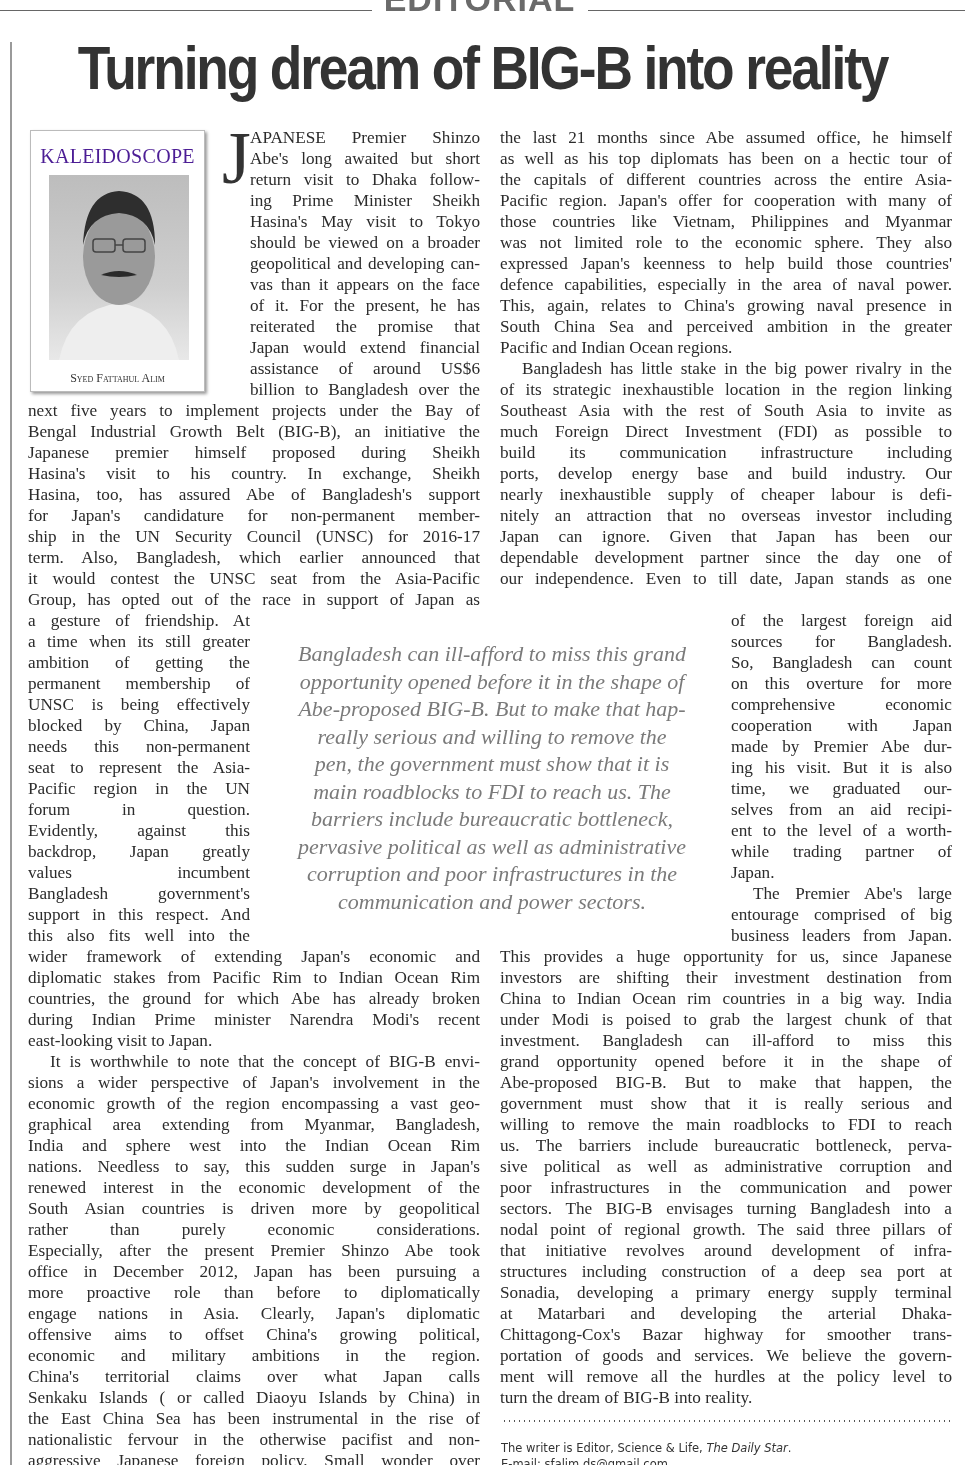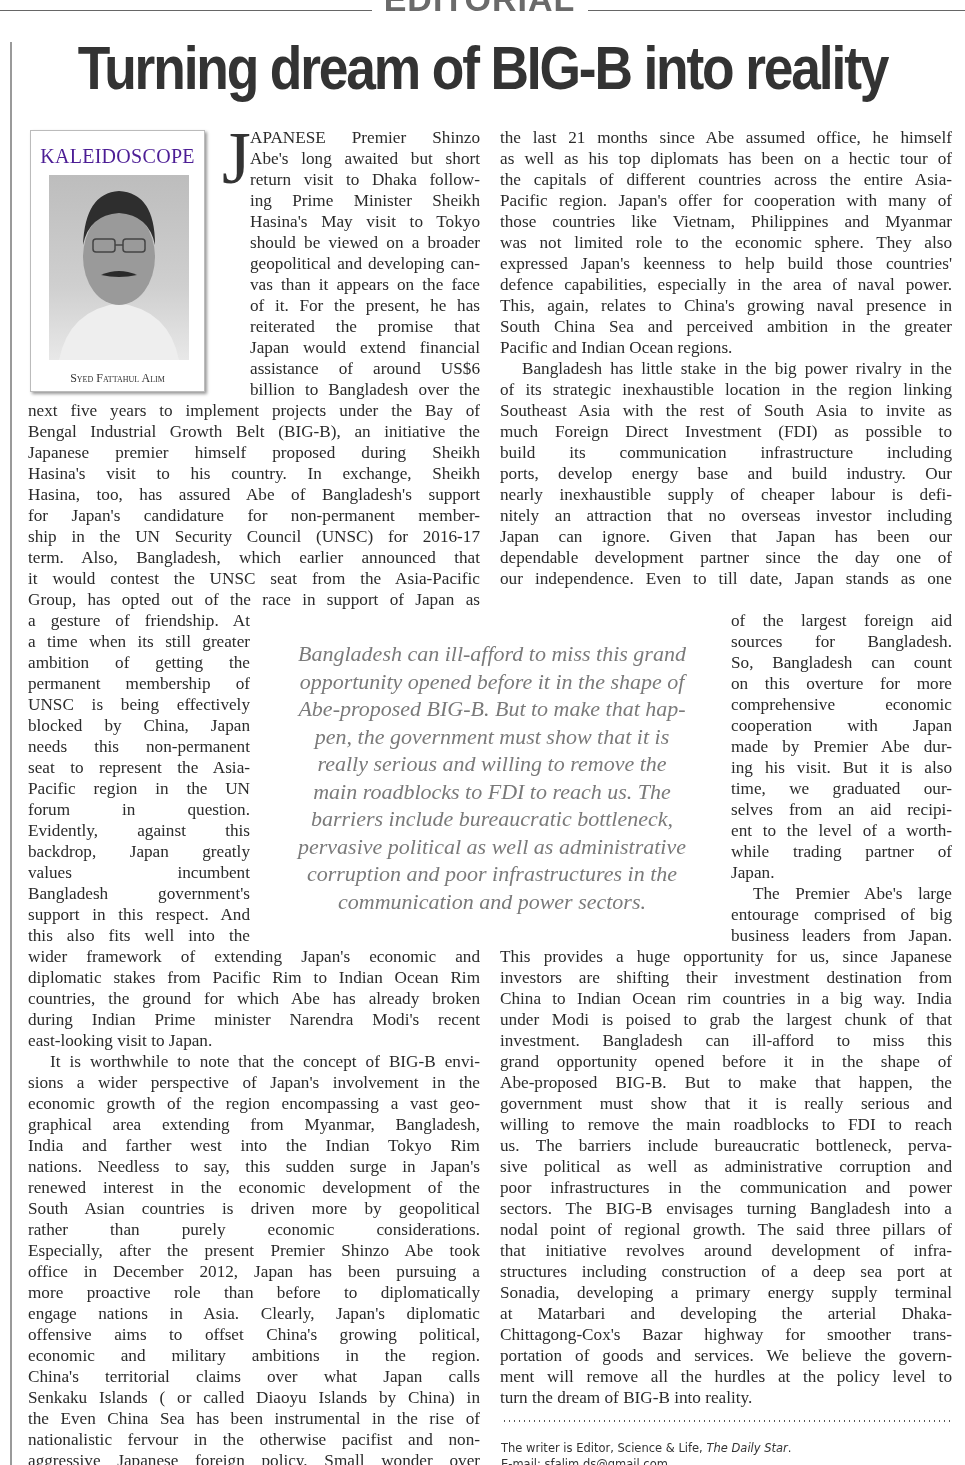--- a/index.html
+++ b/index.html
@@ -107,34 +107,34 @@
 <div class="p" style="left:28px;top:946px;width:452px;" id="c1b">
     <span class="line">wider framework of extending Japan's economic and</span>
     <span class="line">diplomatic stakes from Pacific Rim to Indian Ocean Rim</span>
     <span class="line">countries, the ground for which Abe has already broken</span>
     <span class="line">during Indian Prime minister Narendra Modi's recent</span>
     <span class="line last">east-looking visit to Japan.</span>
     <span class="line indent">It is worthwhile to note that the concept of BIG-B envi-</span>
     <span class="line">sions a wider perspective of Japan's involvement in the</span>
     <span class="line">economic growth of the region encompassing a vast geo-</span>
     <span class="line">graphical area extending from Myanmar, Bangladesh,</span>
-    <span class="line">India and farther west into the Indian Tokyo Rim</span>
+    <span class="line">India and sphere west into the Indian Ocean Rim</span>
     <span class="line">nations.  Needless to say, this sudden surge in Japan's</span>
     <span class="line">renewed interest in the economic development of the</span>
     <span class="line">South Asian countries is driven more by geopolitical</span>
     <span class="line">rather than purely economic considerations.</span>
     <span class="line">Especially, after the present Premier Shinzo Abe took</span>
     <span class="line">office in December 2012, Japan has been pursuing a</span>
     <span class="line">more proactive role than before to diplomatically</span>
     <span class="line">engage nations in Asia. Clearly, Japan's diplomatic</span>
     <span class="line">offensive aims to offset China's growing political,</span>
     <span class="line">economic and military ambitions in the region.</span>
     <span class="line">China's territorial claims over what Japan calls</span>
     <span class="line">Senkaku Islands ( or called Diaoyu Islands by China) in</span>
-    <span class="line">the Even China Sea has been instrumental in the rise of</span>
+    <span class="line">the East China Sea has been instrumental in the rise of</span>
     <span class="line">nationalistic fervour in the otherwise pacifist and non-</span>
     <span class="line">aggressive Japanese  foreign policy.  Small wonder over</span>
   </div>
 
 <div class="p" style="left:500px;top:127px;width:452px;" id="c2t">
     <span class="line">the last 21 months since Abe assumed office, he himself</span>
     <span class="line">as well as his top diplomats has been on a hectic tour of</span>
     <span class="line">the capitals of different countries across the entire Asia-</span>
     <span class="line">Pacific region. Japan's offer for cooperation with many of</span>
     <span class="line">those countries like Vietnam, Philippines and Myanmar</span>
@@ -196,22 +196,22 @@
     <span class="line">Chittagong-Cox's Bazar highway for smoother trans-</span>
     <span class="line">portation of goods and services. We believe the govern-</span>
     <span class="line">ment will remove all the hurdles at the policy level to</span>
     <span class="line last">turn the dream of BIG-B into reality.</span>
   </div>
 
 <div class="pull" id="pq">
     <div>Bangladesh can ill-afford to miss this grand</div>
     <div>opportunity opened before it in the shape of</div>
     <div>Abe-proposed BIG-B. But to make that hap-</div>
+    <div>really serious and willing to remove the</div>
     <div>pen, the government must show that it is</div>
-    <div>really serious and willing to remove the</div>
     <div>main roadblocks to FDI to reach us. The</div>
     <div>barriers include bureaucratic bottleneck,</div>
     <div>pervasive political as well as administrative</div>
     <div>corruption and poor infrastructures in the</div>
     <div>communication and power sectors.</div>
   </div>
 
 <div class="dots"></div>
 <div class="credit">
   <div><span>The writer is Editor, Science &amp; Life, </span><i>The Daily Star</i><span>.</span></div>

